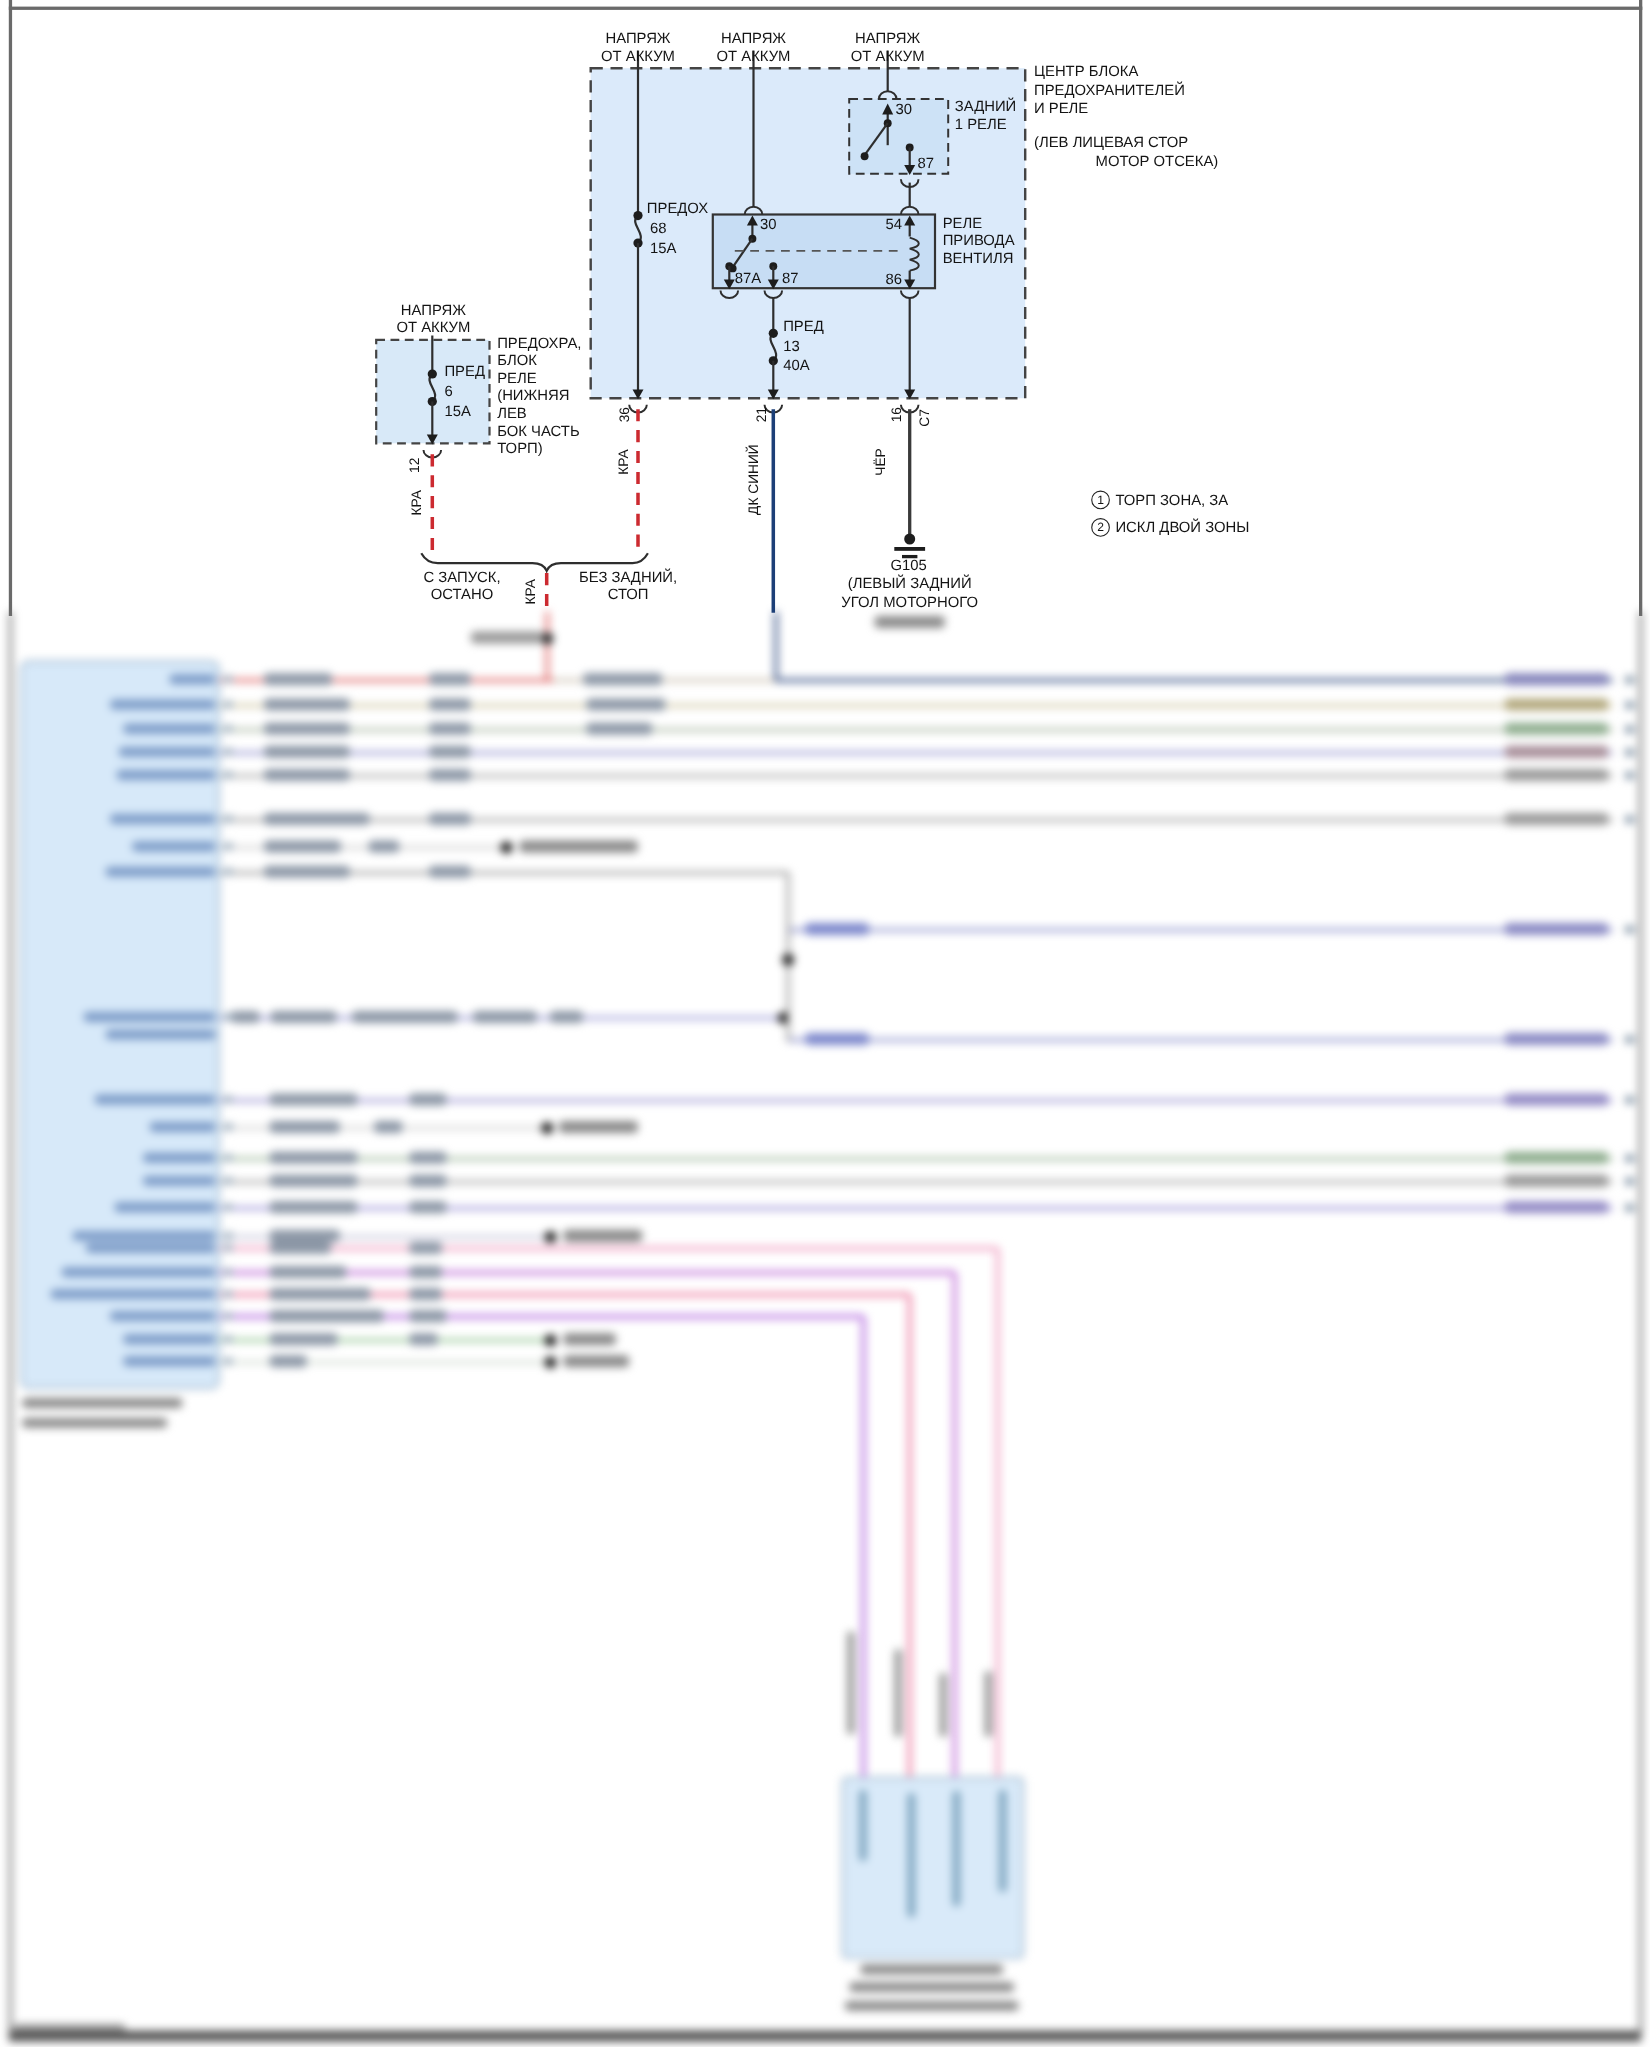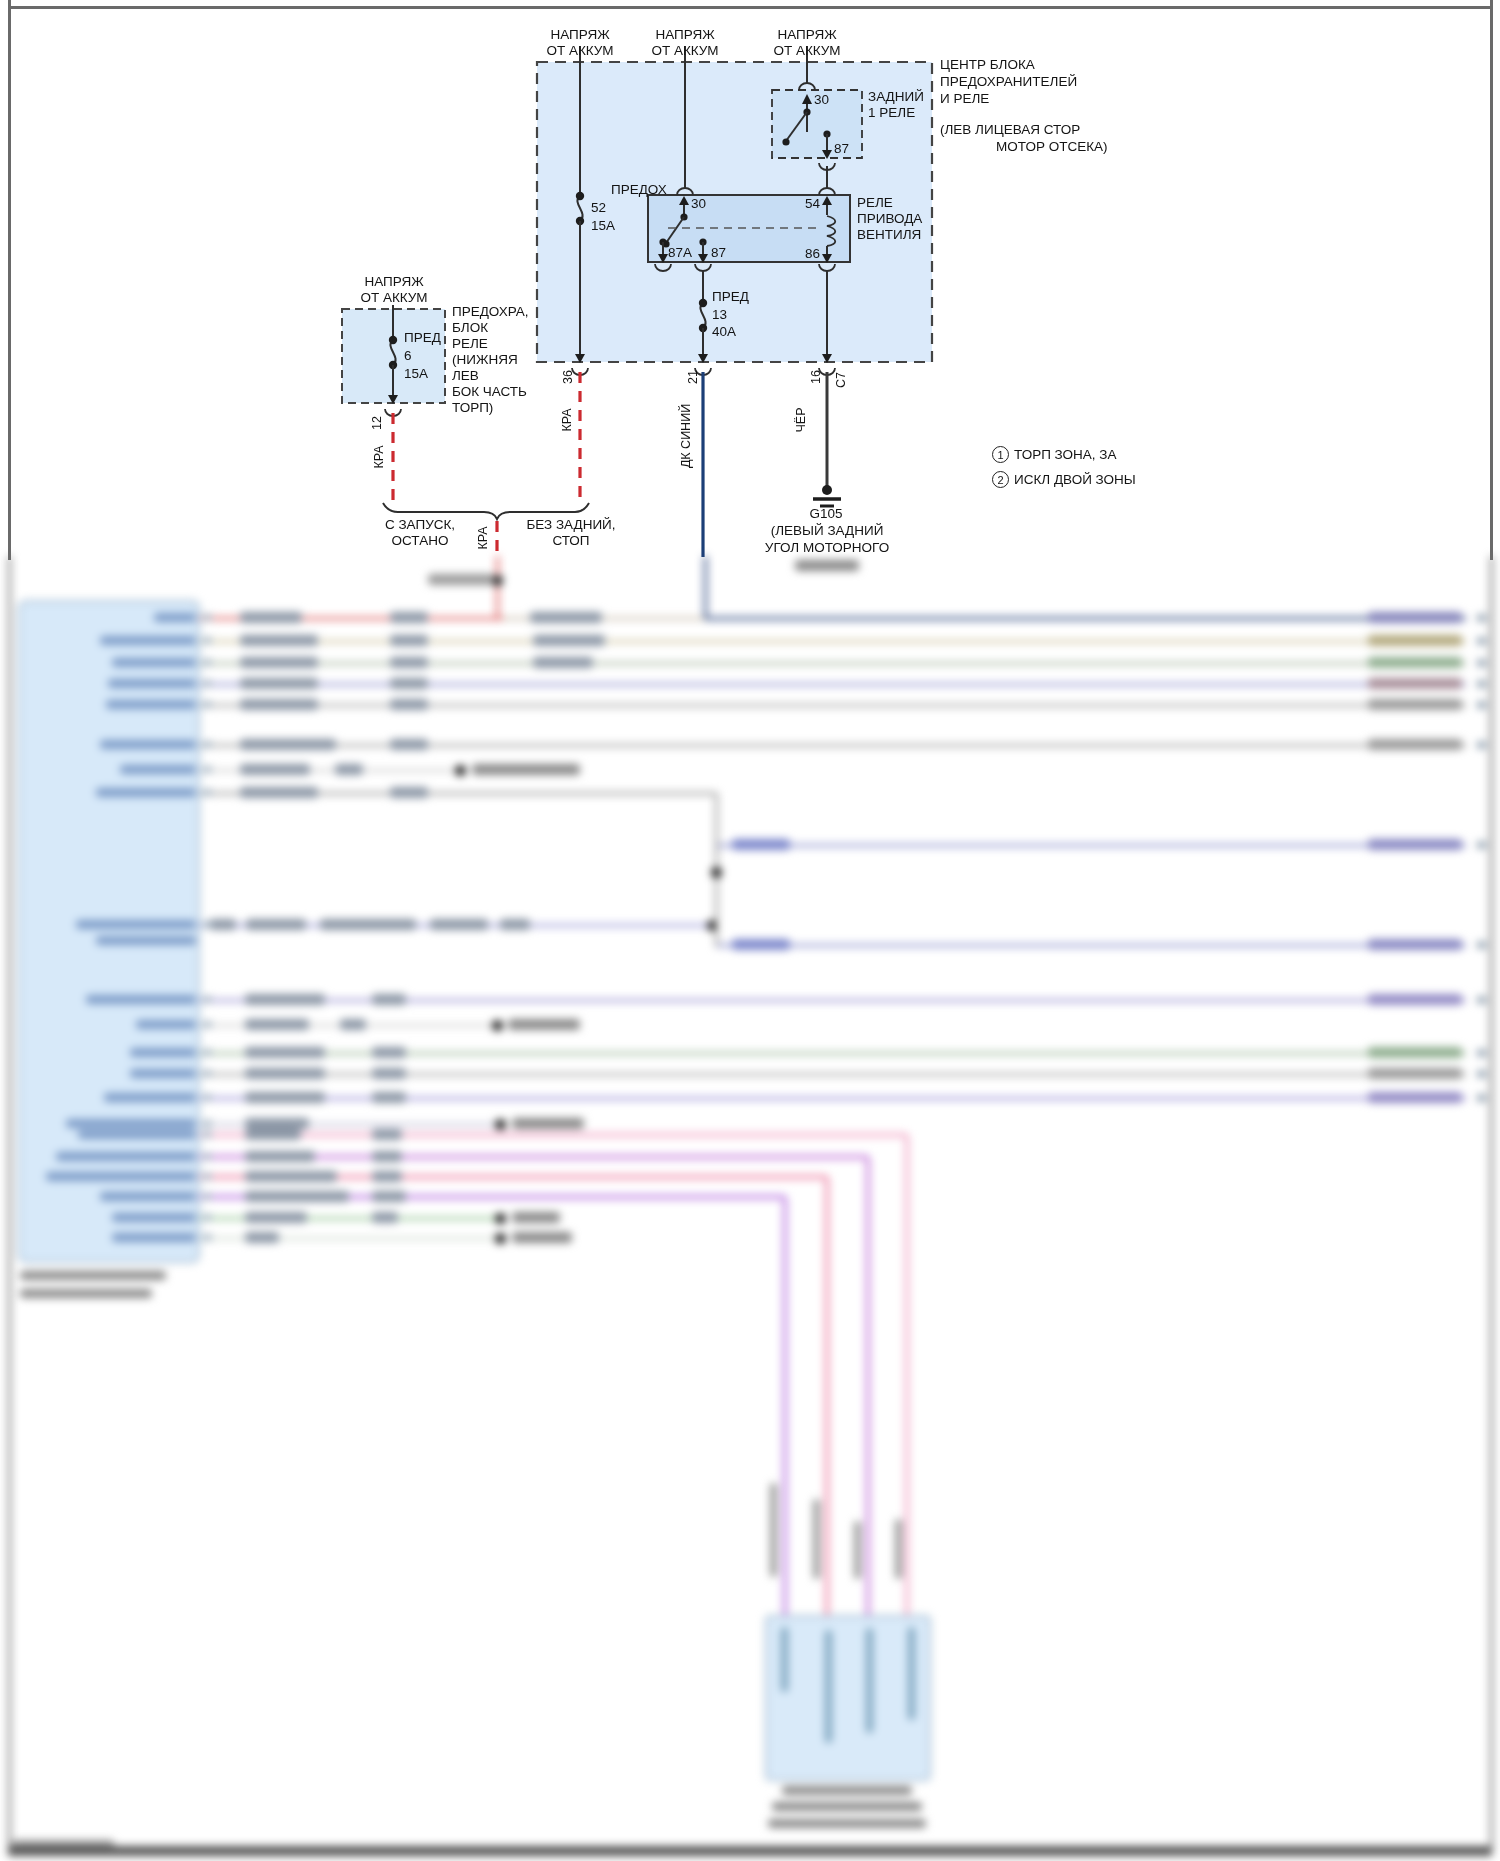--- a/index.html
+++ b/index.html
@@ -142,22 +142,22 @@
 
   <div class="lbl" style="left:857px;top:195px">РЕЛЕ</div>
   <div class="lbl" style="left:857px;top:211px">ПРИВОДА</div>
   <div class="lbl" style="left:857px;top:227px">ВЕНТИЛЯ</div>
   <div class="lbl" style="left:691px;top:196px">30</div>
   <div class="lbl ra" style="left:776px;top:196px;width:44px">54</div>
   <div class="lbl ra" style="left:776px;top:246px;width:44px">86</div>
   <div class="lbl" style="left:668px;top:245px">87A</div>
   <div class="lbl" style="left:711px;top:245px">87</div>
 
-  <div class="lbl" style="left:611px;top:182px">ПРЕДОХ</div>
-  <div class="lbl" style="left:591px;top:200px">52</div>
+  <div class="lbl" style="left:588px;top:182px">ПРЕДОХ</div>
+  <div class="lbl" style="left:591px;top:200px">68</div>
   <div class="lbl" style="left:591px;top:218px">15A</div>
 
   <div class="lbl" style="left:712px;top:289px">ПРЕД</div>
   <div class="lbl" style="left:712px;top:307px">13</div>
   <div class="lbl" style="left:712px;top:324px">40A</div>
 
   <div class="lbl" style="left:404px;top:330px">ПРЕД</div>
   <div class="lbl" style="left:404px;top:348px">6</div>
   <div class="lbl" style="left:404px;top:366px">15A</div>
 

